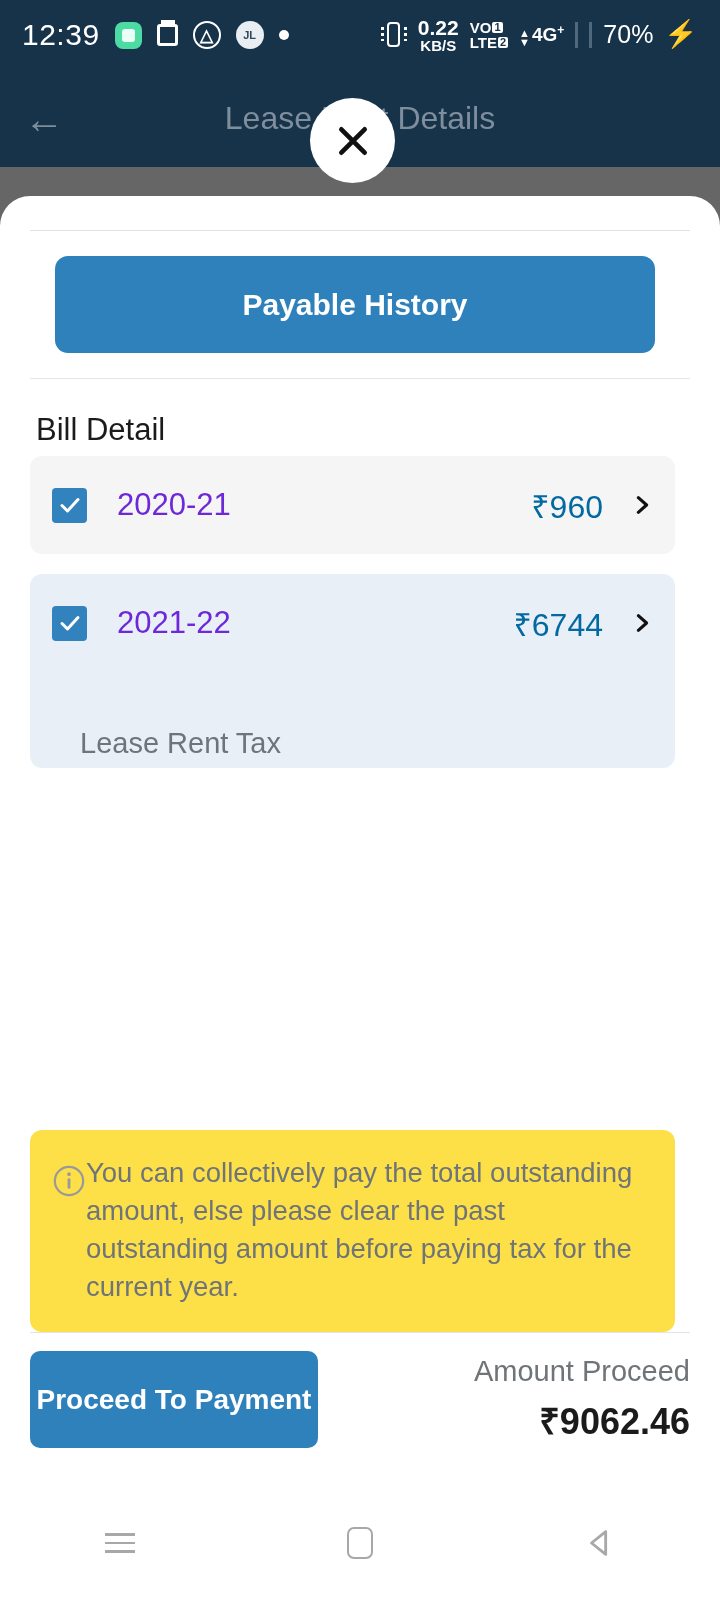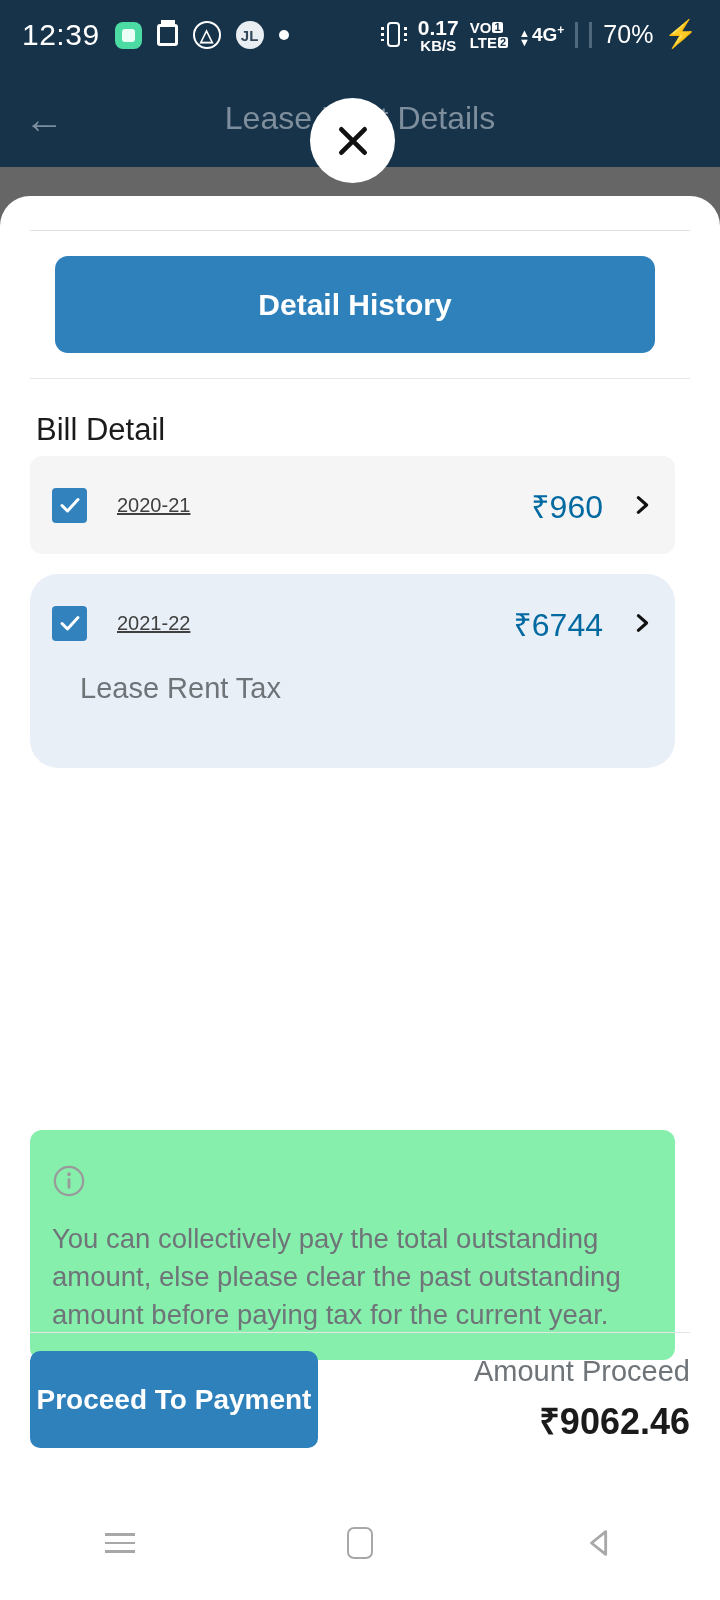--- a/index.html
+++ b/index.html
@@ -41,21 +41,21 @@
     background:#fff;
   }
   .ico-circ {
     width: 28px; height: 28px; border-radius: 50%; border: 2px solid #fff;
     display:flex; align-items:center; justify-content:center;
     font-size: 17px; line-height: 1; color: #fff; font-weight: 700;
   }
   .ico-logo {
     width: 28px; height: 28px; border-radius: 50%; background: #e8eef2;
     display:flex; align-items:center; justify-content:center;
-    color:#33475b; font-size: 15px; font-weight:700; overflow:hidden;
+    color:#33475b; font-size: 11px; font-weight:700; overflow:hidden;
   }
   .ico-dot { width: 10px; height: 10px; border-radius: 50%; background: #fff; }
 
   .sb-right { margin-left: auto; display: flex; align-items: center; gap: 11px; }
   .sb-vib { position: relative; width: 26px; height: 30px; display:flex; align-items:center; justify-content:center;}
   .sb-vib .body { width: 13px; height: 25px; border: 2.5px solid #fff; border-radius: 4px; }
   .sb-vib::before, .sb-vib::after{
     content:""; position:absolute; top:7px; width:3px; height:14px;
     background: repeating-linear-gradient(#fff 0 3px, transparent 3px 6px);
   }
@@ -128,43 +128,43 @@
   .bill-title {
     position: absolute; top: 216px; left: 36px;
     font-size: 31px; color: #1b1b1b;
   }
 
   .rows { position: absolute; top: 260px; left: 30px; width: 645px; }
   .row {
     border-radius: 12px; margin-bottom: 20px; padding: 0 22px;
   }
   .row.r1 { background: #f5f5f5; }
-  .row.r2 { background: #e8eff7; border-radius: 28px; }
+  .row.r2 { background: #e8eff7; }
   .row-head { height: 98px; display:flex; align-items:center; }
   .cbox {
     width: 35px; height: 35px; border-radius: 4px; background: #3182bd;
     display:flex; align-items:center; justify-content:center; flex:none;
   }
   .cbox svg { width: 24px; height: 24px; }
-  .row-label { margin-left: 30px; font-size: 20px; color: #404040; text-decoration: underline; }
+  .row-label { margin-left: 30px; font-size: 31px; color: #6d28d9; }
   .row-amt { margin-left: auto; font-size: 32px; color: #0369a1; }
   .chev { margin-left: 28px; width: 22px; display:flex; align-items:center; }
   .chev svg { width: 22px; height: 30px; }
   .row-sub {
-    display:flex; align-items:flex-start; height: 96px;
+    display:flex; align-items:flex-end; height: 96px;
     border-top: 0; padding-bottom: 8px;
   }
   .row-sub .k { font-size: 29px; color: #6f7479; margin-left: 28px; }
   .row-sub .v { font-size: 29px; color: #6f7479; margin-left: auto; }
 
   .note {
     position: absolute; top: 934px; left: 30px; width: 645px;
-    background: #86efac; border-radius: 12px;
+    background: #fde047; border-radius: 12px;
     padding: 24px 26px 26px 22px;
-    display: flex; gap: 18px; flex-direction: column;
+    display: flex; 
   }
   .note .i-ico { flex: none; margin-top: 10px; }
   .note .i-ico svg { width: 34px; height: 34px; }
   .note p { font-size: 27.5px; line-height: 1.38; color: #6f7479; }
 
   .pay-divider {
     position: absolute; top: 1136px; left: 30px; right: 30px;
     height: 1px; background: #e4e4e4;
   }
   .paybar {
@@ -225,21 +225,21 @@
         </div>
       <div class="sb-ico">
           <div class="ico-dot"></div>
         </div>
     </div>
     <div class="sb-right">
       <div class="sb-vib">
           <div class="body"></div>
         </div>
       <div class="sb-net">
-        <span class="v">0.17</span>
+        <span class="v">0.22</span>
         <span class="u">KB/S</span>
       </div>
       <div class="sb-volte">
         <span>
             <em style="font-style:normal">VO</em>
             <b>1</b>
           </span>
         <span>
             <em style="font-style:normal">LTE</em>
             <b>2</b>
@@ -274,21 +274,21 @@
   <div class="appbar">
     <div class="back">←</div>
     <div class="title">Lease Rent Details</div>
   </div>
 
   <div class="dim"></div>
 
   <div class="sheet">
     <div class="sheet-divider"></div>
 
-    <button class="receipt-btn">Detail History</button>
+    <button class="receipt-btn">Payable History</button>
 
     <div class="sheet-divider2"></div>
 
     <div class="bill-title">Bill Detail</div>
 
     <div class="rows">
 
       <div class="row r1">
         <div class="row-head">
           <div class="cbox">

